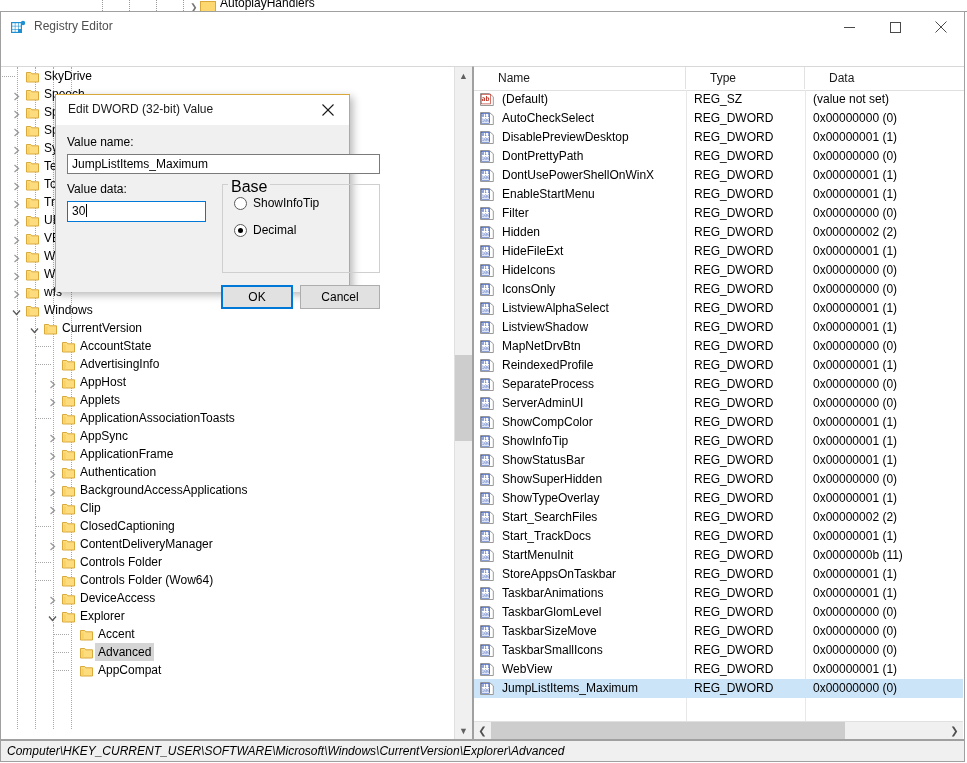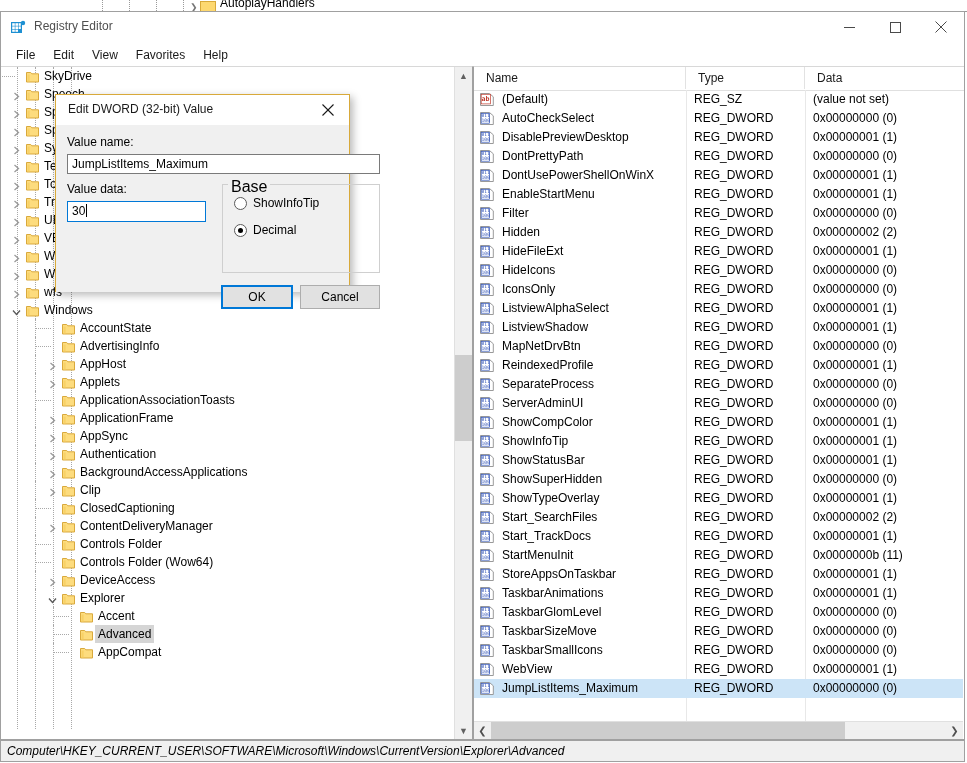--- a/index.html
+++ b/index.html
@@ -161,21 +161,21 @@
     background: #ffffff;
     box-sizing: border-box; overflow: hidden;
   }
   .colheader {
     position: relative; height: 23px;
     background: #ffffff;
     border-bottom: 1px solid #e0e0e0;
   }
   .col {
     position: absolute; top: 0; height: 22px; line-height: 22px;
-    font-size: 12px; color: #1a1a1a; padding-left: 12px;
+    font-size: 12px; color: #1a1a1a; padding-left: 24px;
     border-right: 1px solid #e2e2e2;
     box-sizing: border-box;
     font-family: "Liberation Sans", sans-serif;
   }
   .rows { position: absolute; left: 0; top: 23px; width: 489px; }
   .lrow {
     position: relative; height: 19px; line-height: 19px;
     font-size: 12px; color: #000; white-space: nowrap;
     font-family: "Liberation Sans", sans-serif;
   }
@@ -347,27 +347,20 @@
         </div>
         <div class="winbtn">
           <svg width="12" height="12">
               <line x1="0.5" y1="0.5" x2="11.5" y2="11.5" stroke="#4a4a4a" stroke-width="1"></line>
               <line x1="11.5" y1="0.5" x2="0.5" y2="11.5" stroke="#4a4a4a" stroke-width="1"></line>
             </svg>
         </div>
       </div>
     </div>
 
-    <div class="menubar">
-      <span class="menuitem">File</span>
-      <span class="menuitem">Edit</span>
-      <span class="menuitem">View</span>
-      <span class="menuitem">Favorites</span>
-      <span class="menuitem">Help</span>
-    </div>
 
     <div class="content">
 
       <div class="treepane">
         <div class="treeview" id="treeview">
             <div class="guide" style="left: 16px;"></div>
             <div class="guide" style="left: 34px;"></div>
             <div class="guide" style="left: 52px;"></div>
             <div class="guide" style="left: 70px;"></div>
             <div class="trow" style="top: 0px;">
@@ -502,20 +495,31 @@
               <span class="tchev" style="left: 10px;"><svg width="11" height="11" viewBox="0 0 11 11">
                   <polyline points="2,3.5 5.5,7.5 9,3.5" fill="none" stroke="#5a5a5a" stroke-width="1.3"></polyline>
                 </svg></span>
               <span class="tfolder" style="left: 25px;"><svg width="13" height="12" viewBox="0 0 13 12">
                   <path d="M0.5 1.5 h4.2 l1.1 1.3 h6.7 v8.2 h-12 z" fill="#fddc7e" stroke="#d9a93c" stroke-width="1"></path>
                   <rect x="1.6" y="3.6" width="2" height="7" fill="#f7cf60" opacity="0.85"></rect>
                 </svg></span>
               <span class="tlabel" style="left: 40px;">Windows</span>
             </div>
             <div class="trow" style="top: 0px;">
+              <div class="guide" style="left: 16px; top: 0px; bottom: 0px;"></div>
+              <span class="tchev" style="left: 28px;"><svg width="11" height="11" viewBox="0 0 11 11">
+                  <polyline points="2,3.5 5.5,7.5 9,3.5" fill="none" stroke="#5a5a5a" stroke-width="1.3"></polyline>
+                </svg></span>
+              <span class="tfolder" style="left: 43px;"><svg width="13" height="12" viewBox="0 0 13 12">
+                  <path d="M0.5 1.5 h4.2 l1.1 1.3 h6.7 v8.2 h-12 z" fill="#fddc7e" stroke="#d9a93c" stroke-width="1"></path>
+                  <rect x="1.6" y="3.6" width="2" height="7" fill="#f7cf60" opacity="0.85"></rect>
+                </svg></span>
+              <span class="tlabel" style="left: 58px;">CurrentVersion</span>
+            </div>
+            <div class="trow" style="top: 0px;">
               <div class="guide" style="left: 34px; top: 0px; bottom: 0px;"></div>
               <div class="hguide" style="left: 34px; width: 16px;"></div>
               <span class="tfolder" style="left: 61px;"><svg width="13" height="12" viewBox="0 0 13 12">
                   <path d="M0.5 1.5 h4.2 l1.1 1.3 h6.7 v8.2 h-12 z" fill="#fddc7e" stroke="#d9a93c" stroke-width="1"></path>
                   <rect x="1.6" y="3.6" width="2" height="7" fill="#f7cf60" opacity="0.85"></rect>
                 </svg></span>
               <span class="tlabel" style="left: 76px;">AccountState</span>
             </div>
             <div class="trow" style="top: 0px;">
               <div class="guide" style="left: 34px; top: 0px; bottom: 0px;"></div>
@@ -559,32 +563,32 @@
             </div>
             <div class="trow" style="top: 0px;">
               <div class="guide" style="left: 34px; top: 0px; bottom: 0px;"></div>
               <span class="tchev" style="left: 46px;"><svg width="11" height="11" viewBox="0 0 11 11">
                   <polyline points="3.5,2 7.5,5.5 3.5,9" fill="none" stroke="#9a9a9a" stroke-width="1.3"></polyline>
                 </svg></span>
               <span class="tfolder" style="left: 61px;"><svg width="13" height="12" viewBox="0 0 13 12">
                   <path d="M0.5 1.5 h4.2 l1.1 1.3 h6.7 v8.2 h-12 z" fill="#fddc7e" stroke="#d9a93c" stroke-width="1"></path>
                   <rect x="1.6" y="3.6" width="2" height="7" fill="#f7cf60" opacity="0.85"></rect>
                 </svg></span>
+              <span class="tlabel" style="left: 76px;">AppSync</span>
+            </div>
+            <div class="trow" style="top: 0px;">
+              <div class="guide" style="left: 34px; top: 0px; bottom: 0px;"></div>
+              <span class="tchev" style="left: 46px;"><svg width="11" height="11" viewBox="0 0 11 11">
+                  <polyline points="3.5,2 7.5,5.5 3.5,9" fill="none" stroke="#9a9a9a" stroke-width="1.3"></polyline>
+                </svg></span>
+              <span class="tfolder" style="left: 61px;"><svg width="13" height="12" viewBox="0 0 13 12">
+                  <path d="M0.5 1.5 h4.2 l1.1 1.3 h6.7 v8.2 h-12 z" fill="#fddc7e" stroke="#d9a93c" stroke-width="1"></path>
+                  <rect x="1.6" y="3.6" width="2" height="7" fill="#f7cf60" opacity="0.85"></rect>
+                </svg></span>
               <span class="tlabel" style="left: 76px;">ApplicationFrame</span>
-            </div>
-            <div class="trow" style="top: 0px;">
-              <div class="guide" style="left: 34px; top: 0px; bottom: 0px;"></div>
-              <span class="tchev" style="left: 46px;"><svg width="11" height="11" viewBox="0 0 11 11">
-                  <polyline points="3.5,2 7.5,5.5 3.5,9" fill="none" stroke="#9a9a9a" stroke-width="1.3"></polyline>
-                </svg></span>
-              <span class="tfolder" style="left: 61px;"><svg width="13" height="12" viewBox="0 0 13 12">
-                  <path d="M0.5 1.5 h4.2 l1.1 1.3 h6.7 v8.2 h-12 z" fill="#fddc7e" stroke="#d9a93c" stroke-width="1"></path>
-                  <rect x="1.6" y="3.6" width="2" height="7" fill="#f7cf60" opacity="0.85"></rect>
-                </svg></span>
-              <span class="tlabel" style="left: 76px;">AppSync</span>
             </div>
             <div class="trow" style="top: 0px;">
               <div class="guide" style="left: 34px; top: 0px; bottom: 0px;"></div>
               <span class="tchev" style="left: 46px;"><svg width="11" height="11" viewBox="0 0 11 11">
                   <polyline points="3.5,2 7.5,5.5 3.5,9" fill="none" stroke="#9a9a9a" stroke-width="1.3"></polyline>
                 </svg></span>
               <span class="tfolder" style="left: 61px;"><svg width="13" height="12" viewBox="0 0 13 12">
                   <path d="M0.5 1.5 h4.2 l1.1 1.3 h6.7 v8.2 h-12 z" fill="#fddc7e" stroke="#d9a93c" stroke-width="1"></path>
                   <rect x="1.6" y="3.6" width="2" height="7" fill="#f7cf60" opacity="0.85"></rect>
                 </svg></span>

